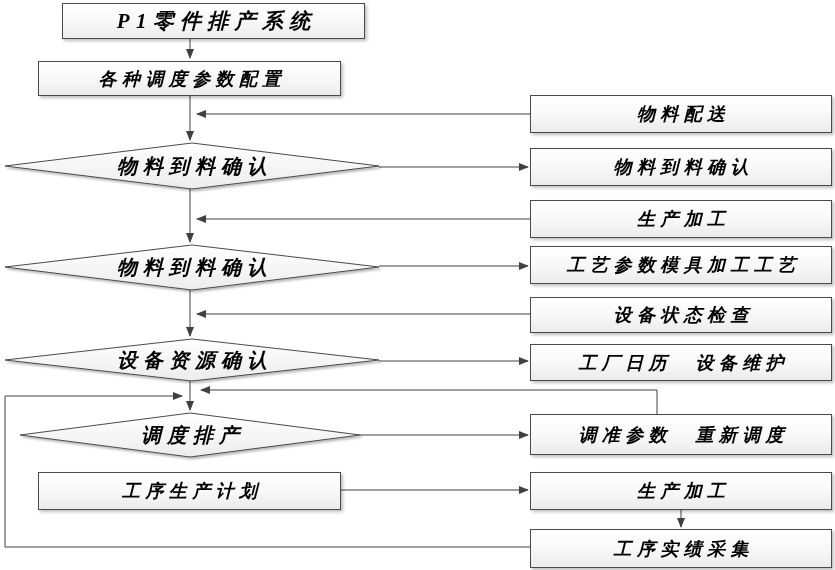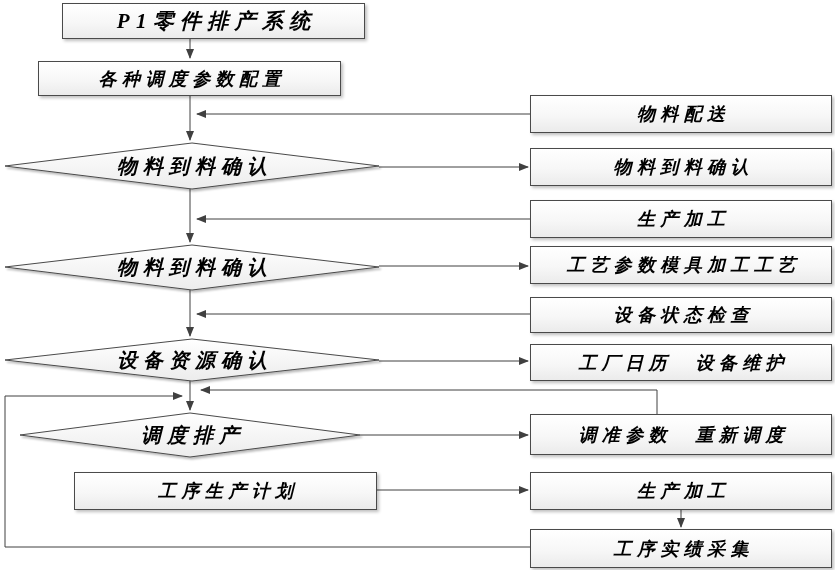--- a/index.html
+++ b/index.html
@@ -67,21 +67,21 @@
     <g filter="url(#ds)">
       <polygon points="5,166 192,143 379,166 192,189" fill="url(#dfill)" stroke="#4a4a4a"></polygon>
       <polygon points="5,267 192,245 379,267 192,290" fill="url(#dfill)" stroke="#4a4a4a"></polygon>
       <polygon points="5,360 192,339 379,360 192,381" fill="url(#dfill)" stroke="#4a4a4a"></polygon>
       <polygon points="20,435 190,413 360,435 190,457" fill="url(#dfill)" stroke="#4a4a4a"></polygon>
     </g>
   </svg>
 
   <div class="node" style="left:38px;top:3px;width:303px;height:36px;font-size:21px;margin-left:24px;">P1零件排产系统</div>
   <div class="node" style="left:38px;top:61px;width:303px;height:35px;">各种调度参数配置</div>
-  <div class="node" style="left:38px;top:472px;width:303px;height:38px;margin-left:36px;">工序生产计划</div>
+  <div class="node" style="left:38px;top:472px;width:303px;height:38px;">工序生产计划</div>
 
   <div class="dlabel" style="left:192px;top:166px;">物料到料确认</div>
   <div class="dlabel" style="left:192px;top:267px;">物料到料确认</div>
   <div class="dlabel" style="left:192px;top:360px;">设备资源确认</div>
   <div class="dlabel" style="left:190px;top:435px;">调度排产</div>
 
   <div class="node" style="left:530px;top:95px;width:302px;height:38px;">物料配送</div>
   <div class="node" style="left:530px;top:148px;width:302px;height:38px;">物料到料确认</div>
   <div class="node" style="left:530px;top:200px;width:302px;height:38px;">生产加工</div>
   <div class="node" style="left:530px;top:246px;width:302px;height:38px;">工艺参数模具加工工艺</div>

